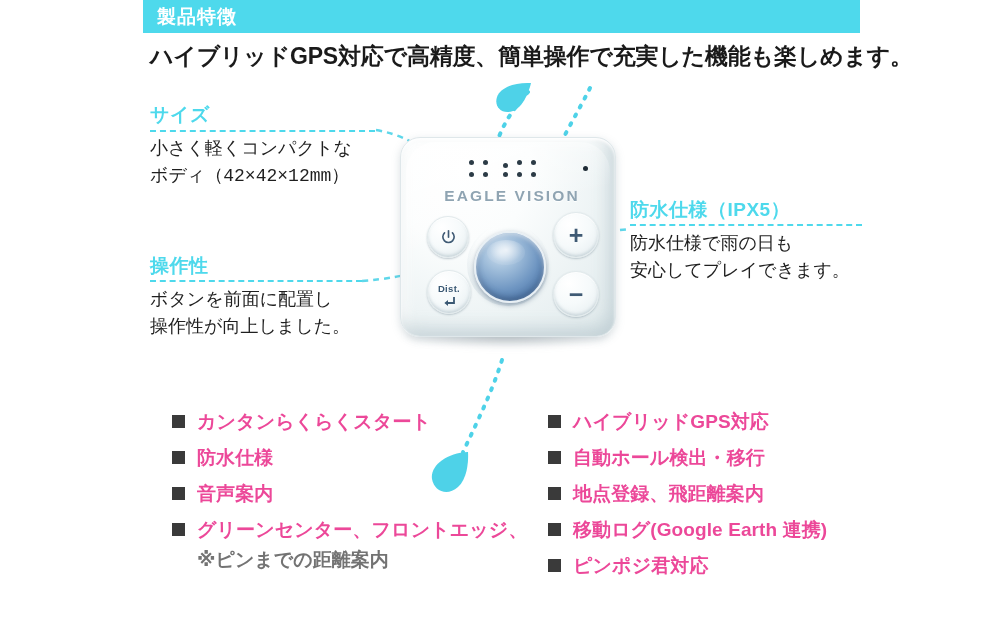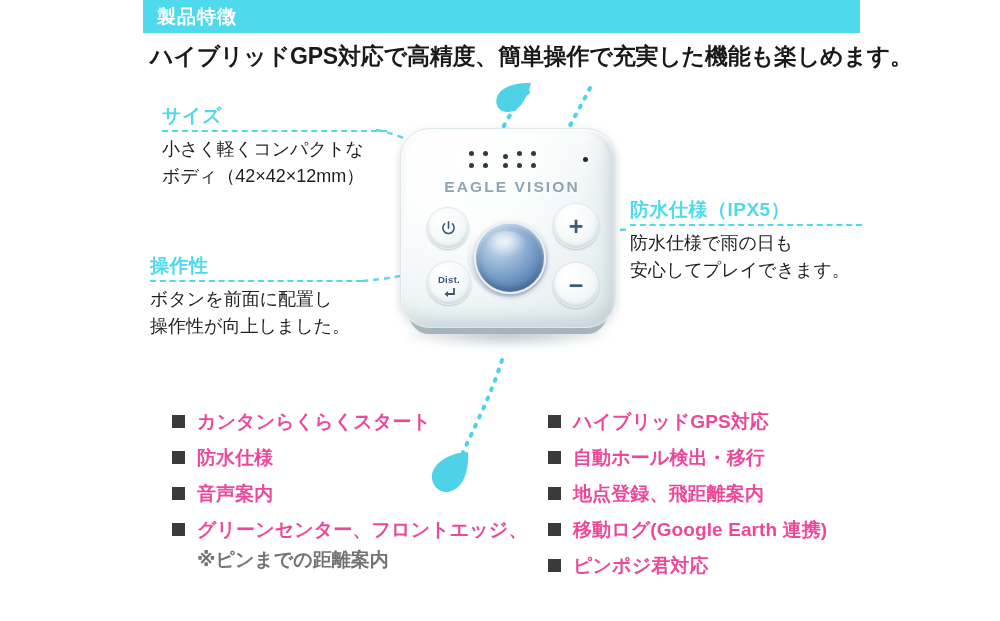--- a/index.html
+++ b/index.html
@@ -69,21 +69,21 @@
     margin-top: 2px;
     margin-bottom: 4px;
   }
   .anno-body {
     font-size: 18px;
     color: #1f1f1f;
     line-height: 27px;
     white-space: nowrap;
   }
 
-  #anno-size   { left: 162px; top: 104px; width: 225px; }
+  #anno-size   { left: 150px; top: 104px; width: 225px; font-family: Liberation Mono, monospace; }
   #anno-oper   { left: 150px; top: 254px; width: 212px; }
   #anno-water  { left: 630px; top: 198px; width: 232px; }
 
   
   #leaders {
     position: absolute;
     left: 0; top: 0;
     width: 1000px; height: 621px;
     pointer-events: none;
   }
@@ -111,24 +111,24 @@
     left: 17px;
     top: 176px;
     width: 198px;
     height: 32px;
     border-radius: 14px 14px 24px 24px;
     background: linear-gradient(180deg, #d9e2e5 0%, #c3ced3 45%, #aab7bd 100%);
   }
   .device-body {
     position: absolute;
     left: 8px;
-    top: 2px;
+    top: 11px;
     width: 214px;
     height: 198px;
-    border-radius: 30px;
+    border-radius: 20px;
     background:
       radial-gradient(ellipse at 28% 16%, #ffffff 0%, #fbfdfd 32%, #eef4f5 62%, #dfe9eb 100%);
     box-shadow:
       inset 0 2px 3px rgba(255,255,255,0.95),
       inset -6px -8px 16px rgba(160,180,188,0.45),
       inset 6px 6px 12px rgba(255,255,255,0.8),
       0 3px 8px rgba(120,140,150,0.28);
     border: 1px solid #dfe7ea;
   }
   .device-rim {

